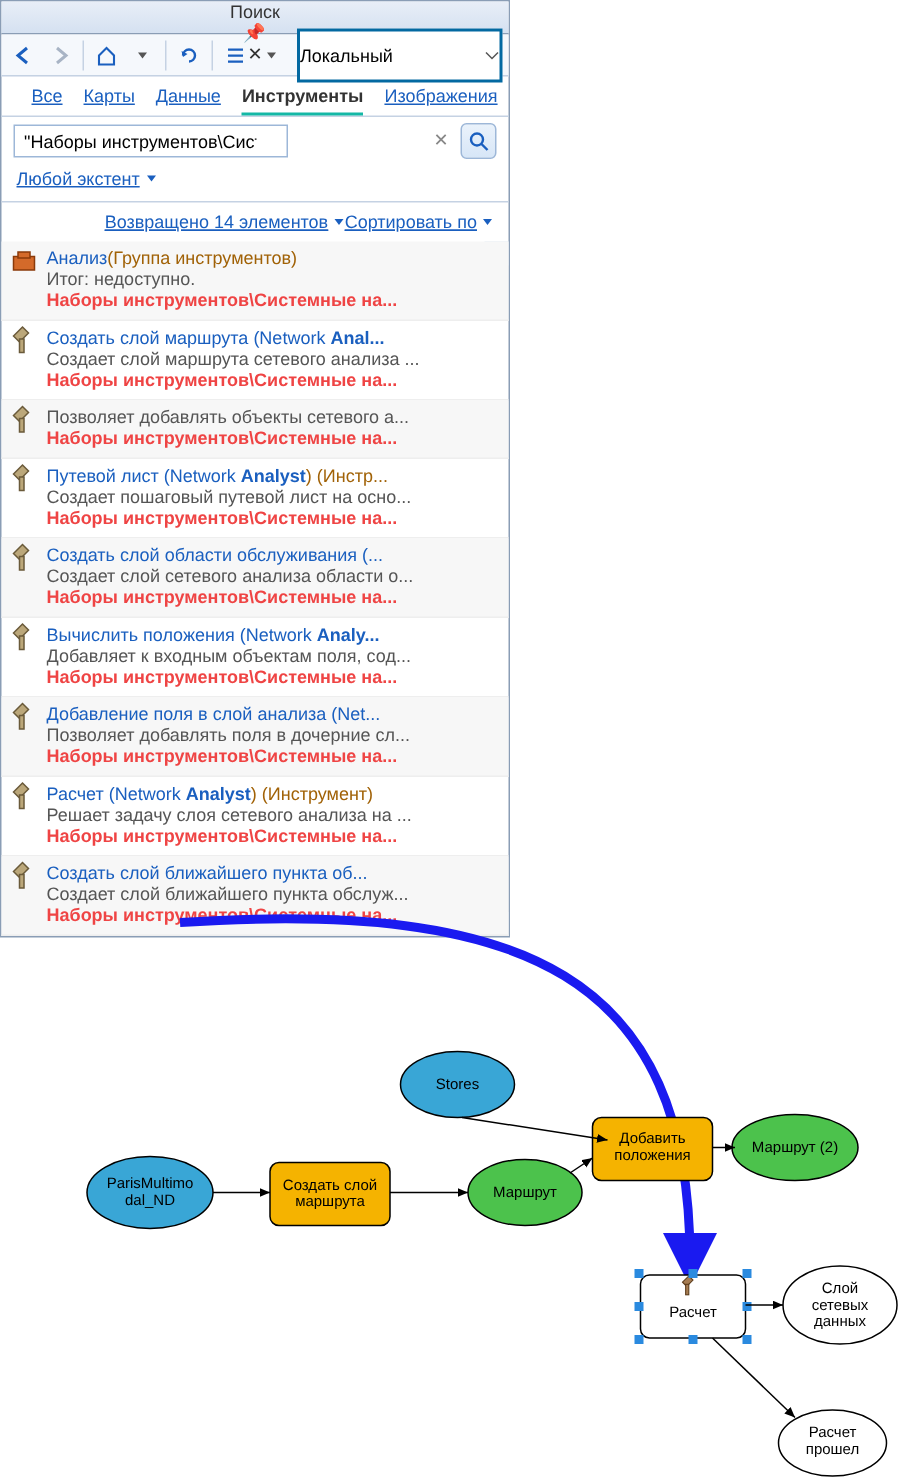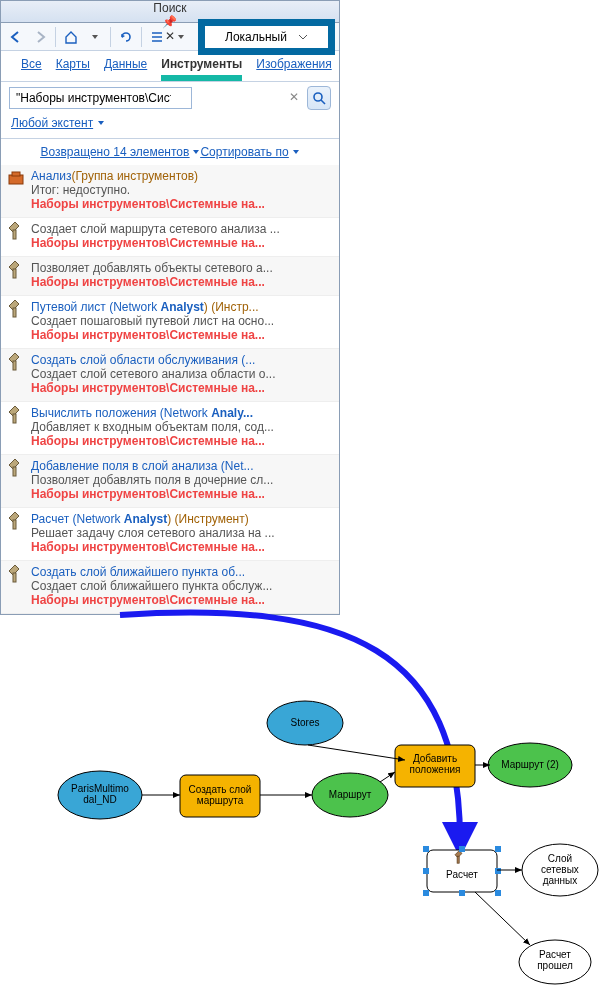--- a/index.html
+++ b/index.html
@@ -6,32 +6,32 @@
   body { font-family: "Segoe UI", Tahoma, sans-serif; font-size: 12px; background: #fff; width: 603px; height: 985px; position: relative; }
   .panel { width: 340px; border: 1px solid #8a9db5; background: #fff; }
   .titlebar { background: linear-gradient(#e8eef7,#d5e1f1); height: 22px; display:flex; align-items:center; padding:0 4px; border-bottom:1px solid #8a9db5;flex-direction:column; }
   .titlebar .title { flex:1; font-size:12px; color:#333; }
   .titlebar .tb-btn { width:16px; height:16px; display:flex; align-items:center; justify-content:center; color:#333; cursor:default; }
   .toolbar { height:28px; display:flex; align-items:center; gap:2px; padding:2px 4px; border-bottom:1px solid #c5d2e3; background:#f5f8fc; }
   .tbtn { width:22px; height:22px; display:flex; align-items:center; justify-content:center; border:1px solid transparent; border-radius:2px; color:#3a5fa5; }
   .tbtn.disabled { color:#a8b4c5; }
   .dd { width:22px; height:22px; display:flex; align-items:center; justify-content:center; }
   .loc { flex:1; display:flex; align-items:center; margin-left:4px; }
-  .loc select,.loc .selbox { flex:1; height:36px; border:7px solid #0369a1; background:#fff; padding:0 20px; font-size:12px; display:flex; align-items:center; justify-content:space-between; }
+  .loc select,.loc .selbox { flex:1; height:36px; border:2px solid #0369a1; background:#fff; padding:0 0; font-size:12px; display:flex; align-items:center; justify-content:space-between; }
   .tabsrow { display:flex; gap:14px; padding:6px 20px 0; font-size:12px; color:#1a5fbf; border-bottom:1px solid #c5d2e3; }
   .tablink { cursor:pointer; padding-bottom:4px; text-decoration:underline; }
-  .tablink.active { color:#333; text-decoration:none; font-weight:bold; border-bottom:6px solid #14b8a6; }
+  .tablink.active { color:#333; text-decoration:none; font-weight:bold; border-bottom:2px solid #14b8a6; }
   .searchrow { display:flex; align-items:center; gap:4px; padding:4px 8px; }
   .searchrow input { flex:1; height:22px; border:1px solid #9db7d8; padding:0 20px 0 6px; font-size:12px; }
   .searchwrap { position:relative; flex:1; }
   .searchwrap .clear-x { position:absolute; right:4px; top:3px; color:#888; cursor:pointer; }
   .searchrow .go { width:24px; height:24px; border:1px solid #9db7d8; border-radius:4px; background:linear-gradient(#eaf2fb,#d7e6f7); display:flex; align-items:center; justify-content:center; color:#1a5fbf; }
   .extent { padding:2px 10px 6px; color:#1a5fbf; text-decoration:underline; display:flex; align-items:center; gap:4px; cursor:pointer; }
   .divider { height:1px; background:#c5d2e3; margin:2px 0 0; }
-  .metarow { display:flex; justify-content:center; padding:6px 10px; color:#1a5fbf; font-size:12px; }
+  .metarow { display:flex; justify-content:flex-end; padding:6px 10px; color:#1a5fbf; font-size:12px; }
   .metarow span { text-decoration:underline; cursor:pointer; display:flex; align-items:center; gap:3px; }
   .results { position:relative; }
   .item { padding:4px 8px 6px 30px; border-bottom:1px solid #eee; position:relative; }
   .item:nth-child(odd){ background:#f7f7f7; }
   .item .ic { position:absolute; left:6px; top:4px; width:18px; height:18px; }
   .item .ttl { color:#1a5fbf; cursor:pointer; }
   .item .ttl b { font-weight:bold; }
   .item .ctx { color:#a16207; }
   .item .desc { color:#555; white-space:nowrap; overflow:hidden; text-overflow:ellipsis; }
   .item .path { color:#ef4444; font-weight:bold; white-space:nowrap; overflow:hidden; text-overflow:ellipsis; }
@@ -167,20 +167,21 @@
             </svg></div>
           <div class="ttl">Анализ<span class="ctx">(Группа инструментов)</span></div>
           <div class="desc">Итог: недоступно.</div>
           <div class="path">Наборы инструментов\Системные на...</div>
         </div>
         <div class="item">
           <div class="ic"><svg class="hammer-ic">
               <path d="M2 6 L8 0 L12 4 L6 10 Z" fill="#bba77a" stroke="#6a5a3a"></path>
               <rect x="6" y="8" width="3" height="9" fill="#bba77a" stroke="#6a5a3a"></rect>
             </svg></div>
+          <div class="ttl">Создать слой маршрута (Network <b>Anal...</b></div>
           <div class="desc">Создает слой маршрута сетевого анализа ...</div>
           <div class="path">Наборы инструментов\Системные на...</div>
         </div>
         <div class="item">
           <div class="ic"><svg class="hammer-ic">
               <path d="M2 6 L8 0 L12 4 L6 10 Z" fill="#bba77a" stroke="#6a5a3a"></path>
               <rect x="6" y="8" width="3" height="9" fill="#bba77a" stroke="#6a5a3a"></rect>
             </svg></div>
           <div class="desc">Позволяет добавлять объекты сетевого а...</div>
           <div class="path">Наборы инструментов\Системные на...</div>

